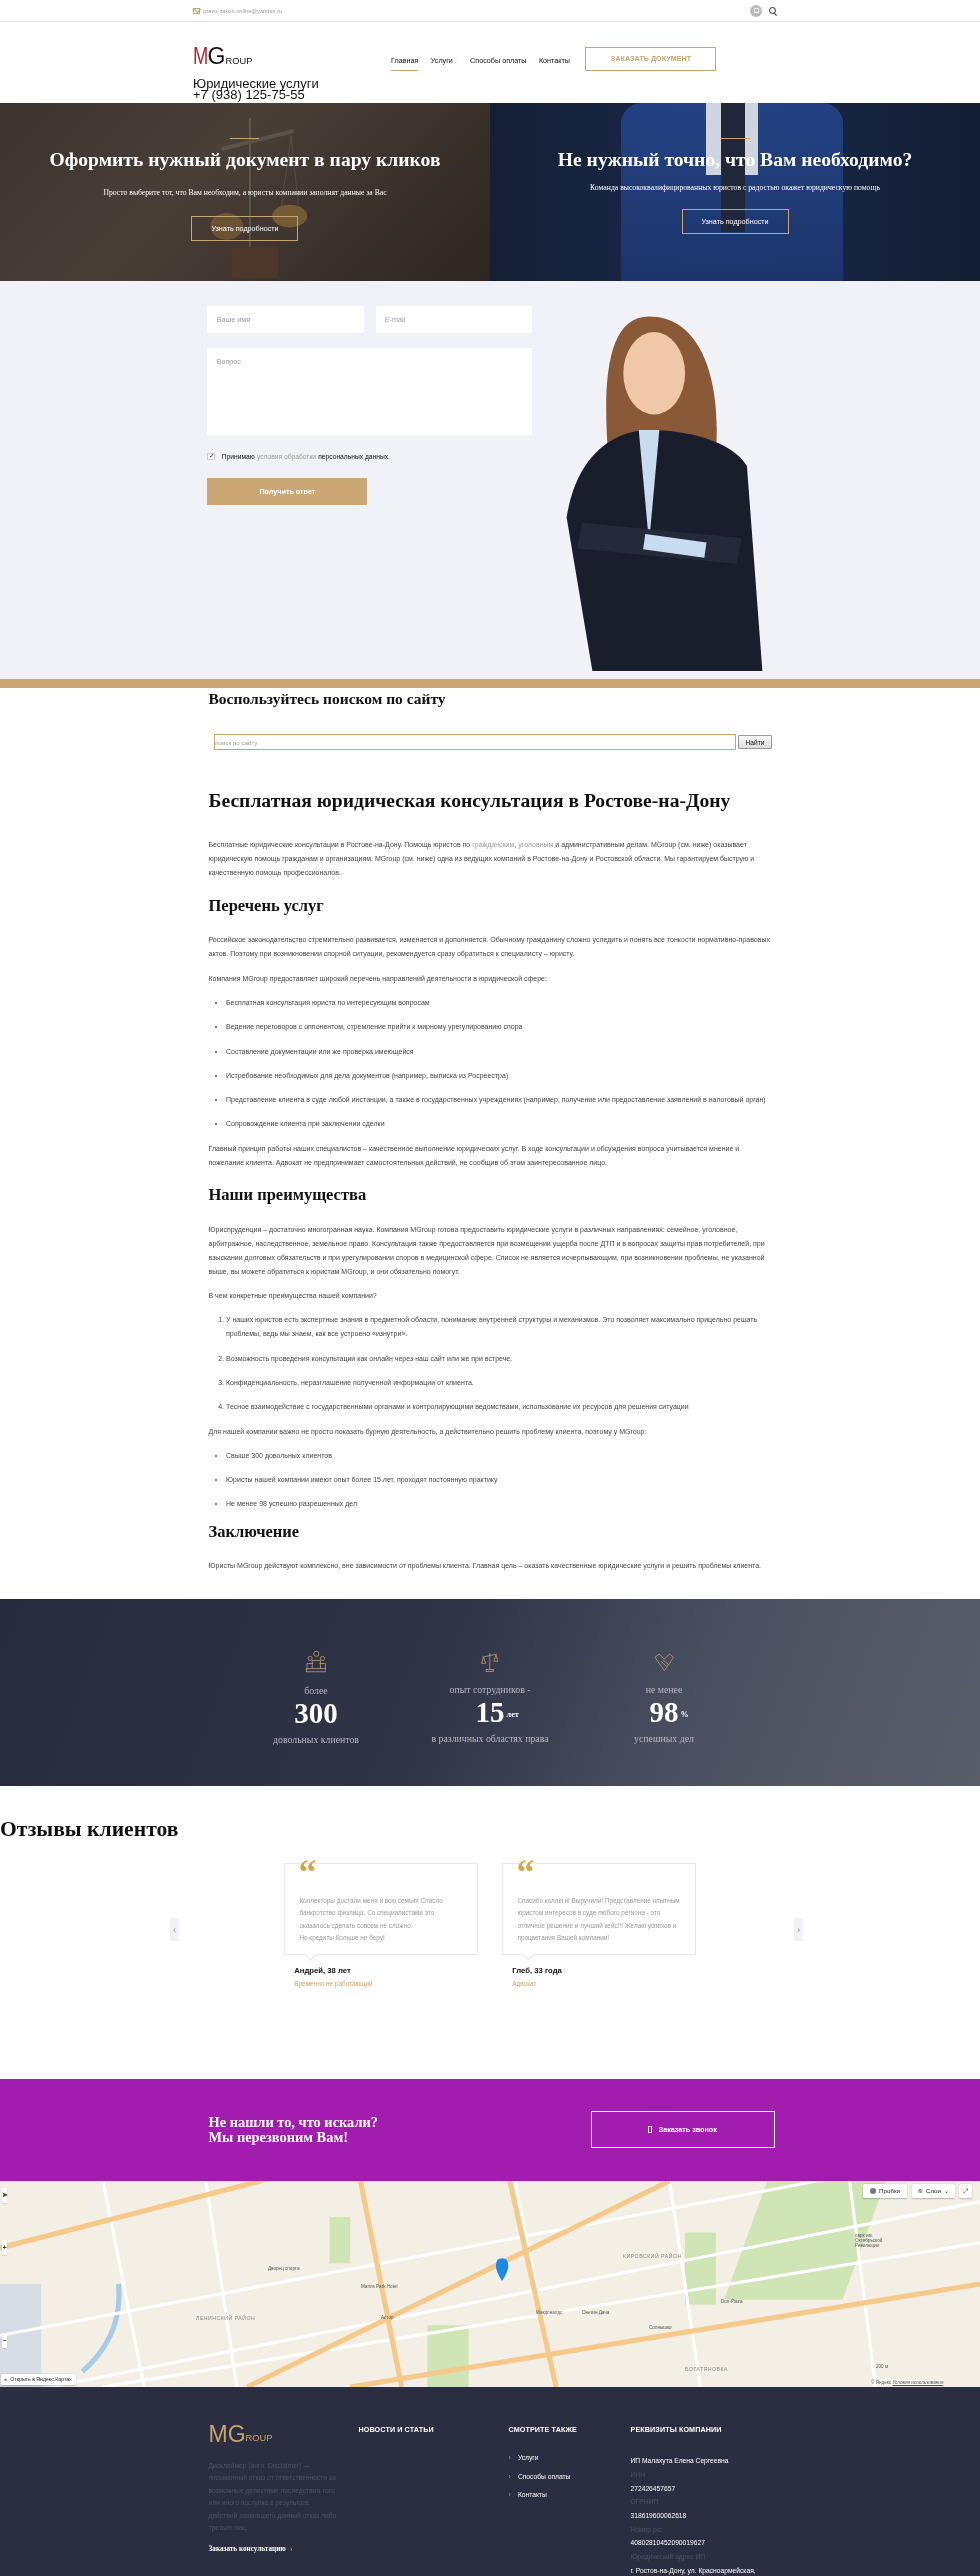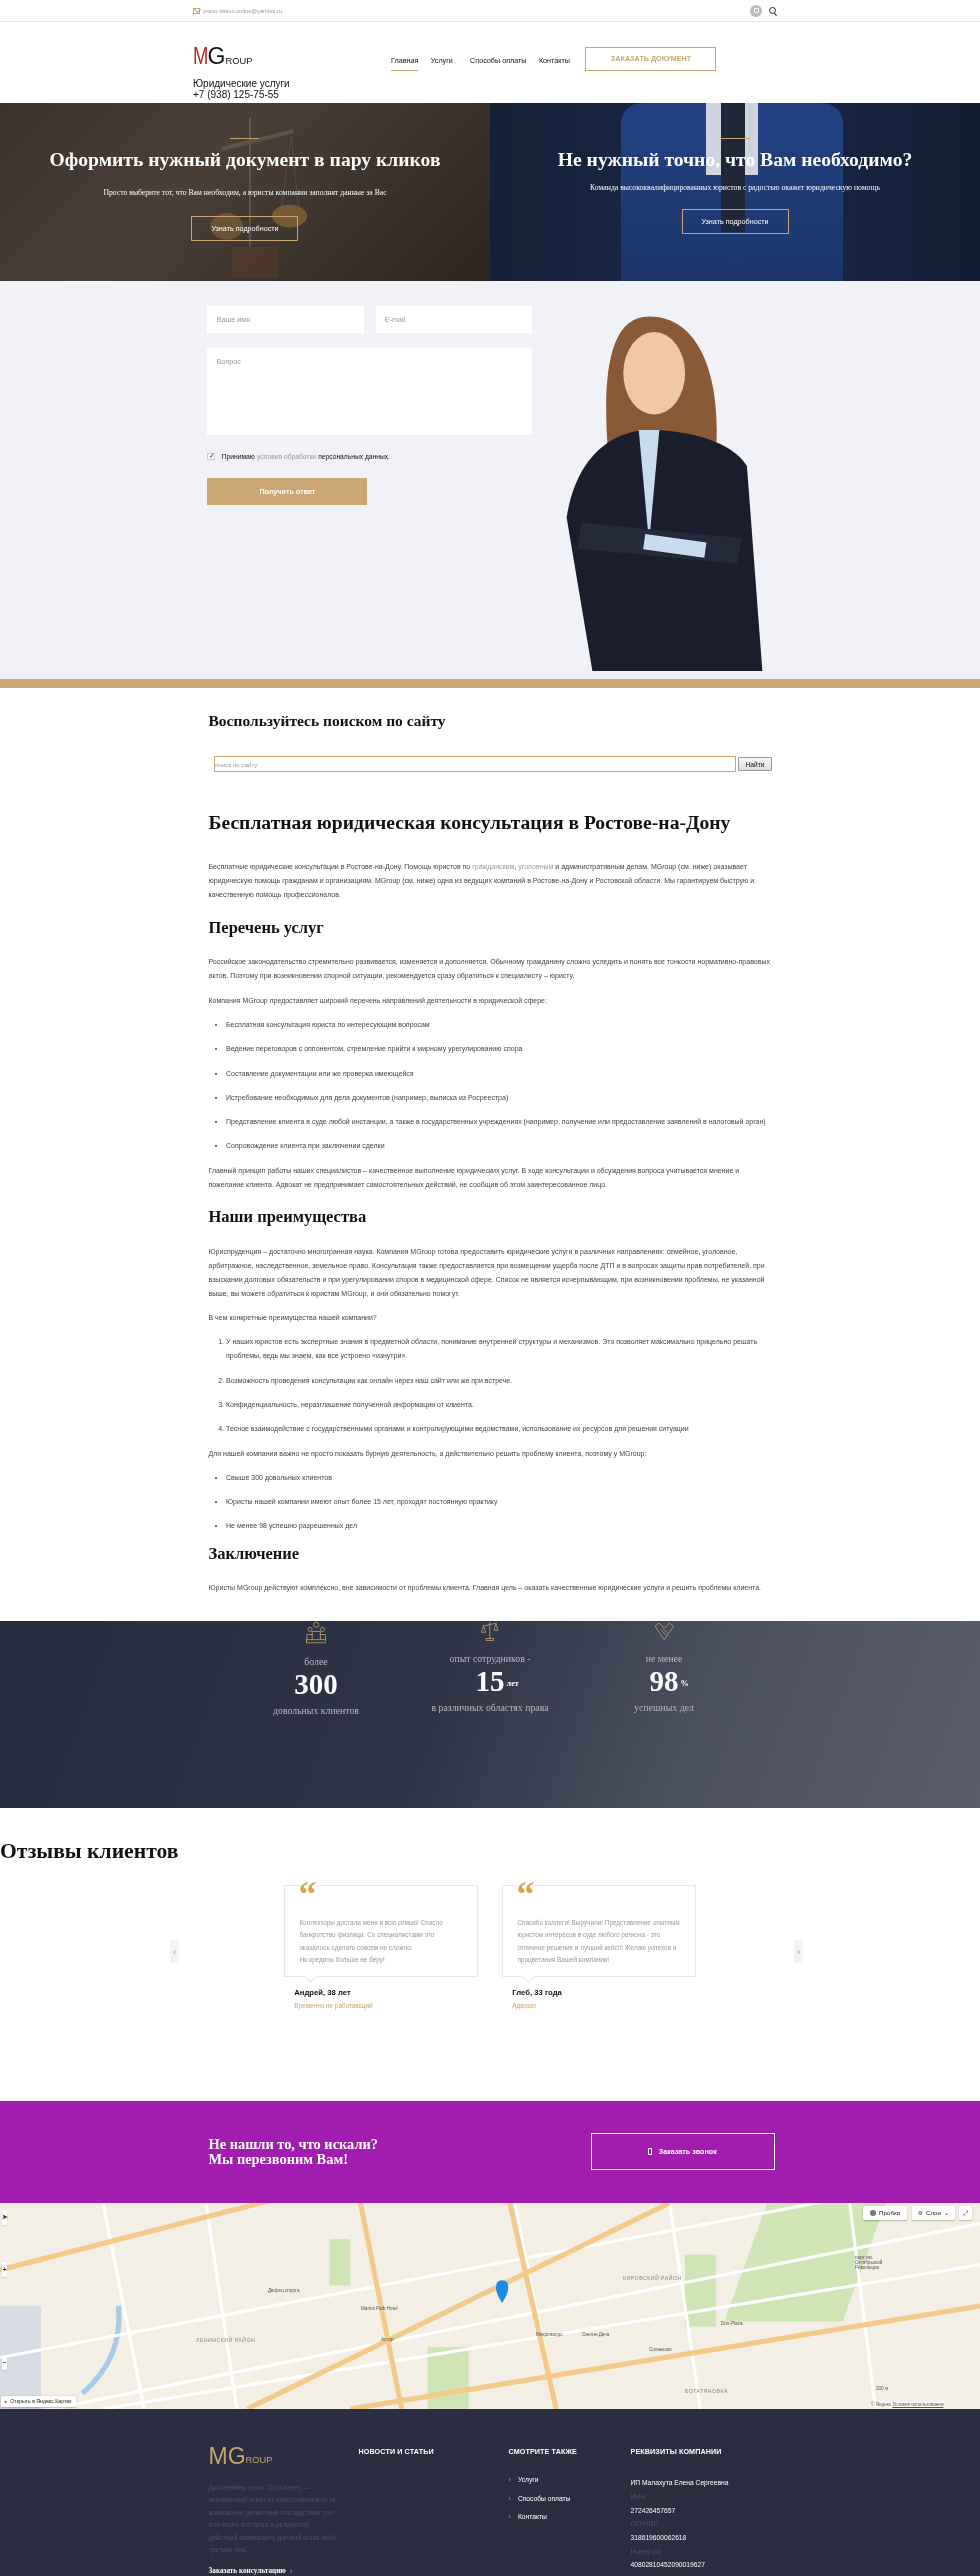--- a/index.html
+++ b/index.html
@@ -17,21 +17,21 @@
 .search-mag{width:7.2px;height:7.2px;border:0.9px solid #222;border-radius:50%;position:relative}
 .search-mag:after{content:"";position:absolute;width:3.1px;height:1px;background:#222;right:-2.6px;bottom:-1.5px;transform:rotate(45deg)}
 
 .header{height:81px}
 .header .wrap{height:81px;display:flex;align-items:center}
 .logo-block{width:175px;padding-top:20.6px}
 .logo{font-family:"Liberation Sans",sans-serif;display:flex;align-items:flex-end;line-height:1}
 .logo .m{color:#b0282c;font-size:23px;letter-spacing:-1.5px;font-weight:300;transform:scaleX(.8);transform-origin:left}
 .logo .g{color:#111;font-size:23px;margin-left:-3.1px}
 .logo .r{color:#111;font-size:9.3px;margin-bottom:2.1px}
-.logo-sub{font-size:10px;color:#111;margin-top:11.3px;line-height:10.3px}
+.logo-sub{font-size:13px;color:#111;margin-top:11.3px;line-height:10.3px}
 .nav{display:flex;align-items:center;gap:0;margin-left:0;padding-top:2.6px}
 .nav a{font-size:7.2px;color:#111;text-decoration:none;margin-right:12.4px;padding-bottom:5.2px;position:relative}
 .nav a.active:after{content:"";position:absolute;left:0;right:0;bottom:-1px;height:1px;background:#c8a46e}
 .nav .chev{font-size:4.6px;color:#c8a46e;margin-left:1px}
 .order-btn{border:1px solid #c8a46e;width:131px;height:24px;color:#c8a46e;font-size:7.2px;font-weight:700;display:flex;align-items:center;justify-content:center;margin-left:3.1px;margin-top:-7.2px}
 
 .hero{display:flex;height:178px}
 .hero-panel{flex:1;position:relative;display:flex;flex-direction:column;align-items:center;color:#fff;text-align:center;overflow:hidden}
 .hero-left{background:linear-gradient(135deg,#3a332e 0%,#4a3f37 40%,#2c2520 100%)}
 .hero-right{background:linear-gradient(90deg,#152036 0%,#1a2a4a 50%,#131d33 100%)}
@@ -52,35 +52,35 @@
 .inp{background:#fff;height:27px;flex:1;display:flex;align-items:center;padding-left:9.3px;font-size:7.2px;color:#999;border:none}
 .textarea{background:#fff;height:87px;width:325px;margin-top:15.5px;padding:9.3px;font-size:7.2px;color:#999;position:relative}
 .agree{display:flex;align-items:center;margin-top:17.5px;font-size:6.7px;color:#111}
 .checkbox{width:7.2px;height:7.2px;border:0.5px solid #ccc;background:#f8f8f8;margin-right:7.2px;position:relative}
 .checkbox:after{content:"✓";position:absolute;left:0.5px;top:-2.1px;font-size:6.7px;color:#111}
 .agree .muted{color:#999;margin:0 2.1px}
 .submit{background:#cba776;width:160px;height:27px;color:#fff;font-weight:700;font-size:7.2px;display:flex;align-items:center;justify-content:center;margin-top:18.5px}
 .woman{position:absolute;left:546px;top:15.5px;width:237px;height:375px}
 .gold-bar{height:9.3px;background:#cba776}
 
-.article{padding-top:24px}
+.article{padding-top:2px}
 .article .wrap{padding-left:15.5px;padding-right:15.5px}
 .article h3{font-family:"Liberation Serif",serif;font-size:15.5px;font-weight:700;color:#111;margin-bottom:26px}
 .searchbar{display:flex;align-items:center;gap:2.6px;margin-left:-3.1px;margin-bottom:40px}
 .searchbar .field{width:536px;height:16.5px;border:1px solid #c8a46e;display:flex;align-items:center;padding-left:0.5px;color:#999;font-size:6.2px}
 .searchbar .btn{height:14.4px;width:34px;border:0.5px solid #999;background:linear-gradient(#fafafa,#ddd);font-size:6.7px;color:#111;display:flex;align-items:center;justify-content:center;border-radius:1px}
 .article h1{font-family:"Liberation Serif",serif;font-size:19.6px;font-weight:700;color:#111;margin-bottom:26px}
 .article h2{font-family:"Liberation Serif",serif;font-size:16.5px;font-weight:700;color:#111;margin:15.5px 0 17.5px}
 .article p{font-size:7px;line-height:14px;color:#444;margin-bottom:10.3px}
 .article .link{color:#999}
 .article ul,.article ol{margin:0 0 9.3px 17.5px}
 .article li{font-size:7px;line-height:14px;color:#444;margin-bottom:10.3px}
 
 .stats{height:187px;margin-top:26px;background:linear-gradient(110deg,#262b3d 0%,#2f3547 45%,#4b5060 70%,#5a5e6b 100%);position:relative;overflow:hidden}
-.stats .wrap{display:flex;justify-content:space-around;padding:0 36px;height:197px;}
+.stats .wrap{display:flex;justify-content:space-around;padding:0 36px;height:197px;align-items:center}
 .stat{width:155px;text-align:center;color:#bbb;font-family:"Liberation Serif",serif}
 .stat svg{display:block;margin:0 auto 11.3px}
 .stat .pre{font-size:9.8px;color:#b8b8bd}
 .stat .num{font-size:29px;color:#fff;font-weight:700;line-height:31px;margin:2.1px 0 5.2px;position:relative;display:inline-block}
 .stat .num sup{font-size:8.2px;position:absolute;top:2.1px;left:100%;margin-left:2.1px}
 .stat .post{font-size:9.8px;color:#b8b8bd}
 
 .reviews{padding-top:31px;height:282px;position:relative}
 .reviews h2{font-family:"Liberation Serif",serif;font-size:21.6px;font-weight:700;text-align:left;color:#111}
 .review-wrap{display:flex;justify-content:center;gap:24px;margin-top:20.6px}

